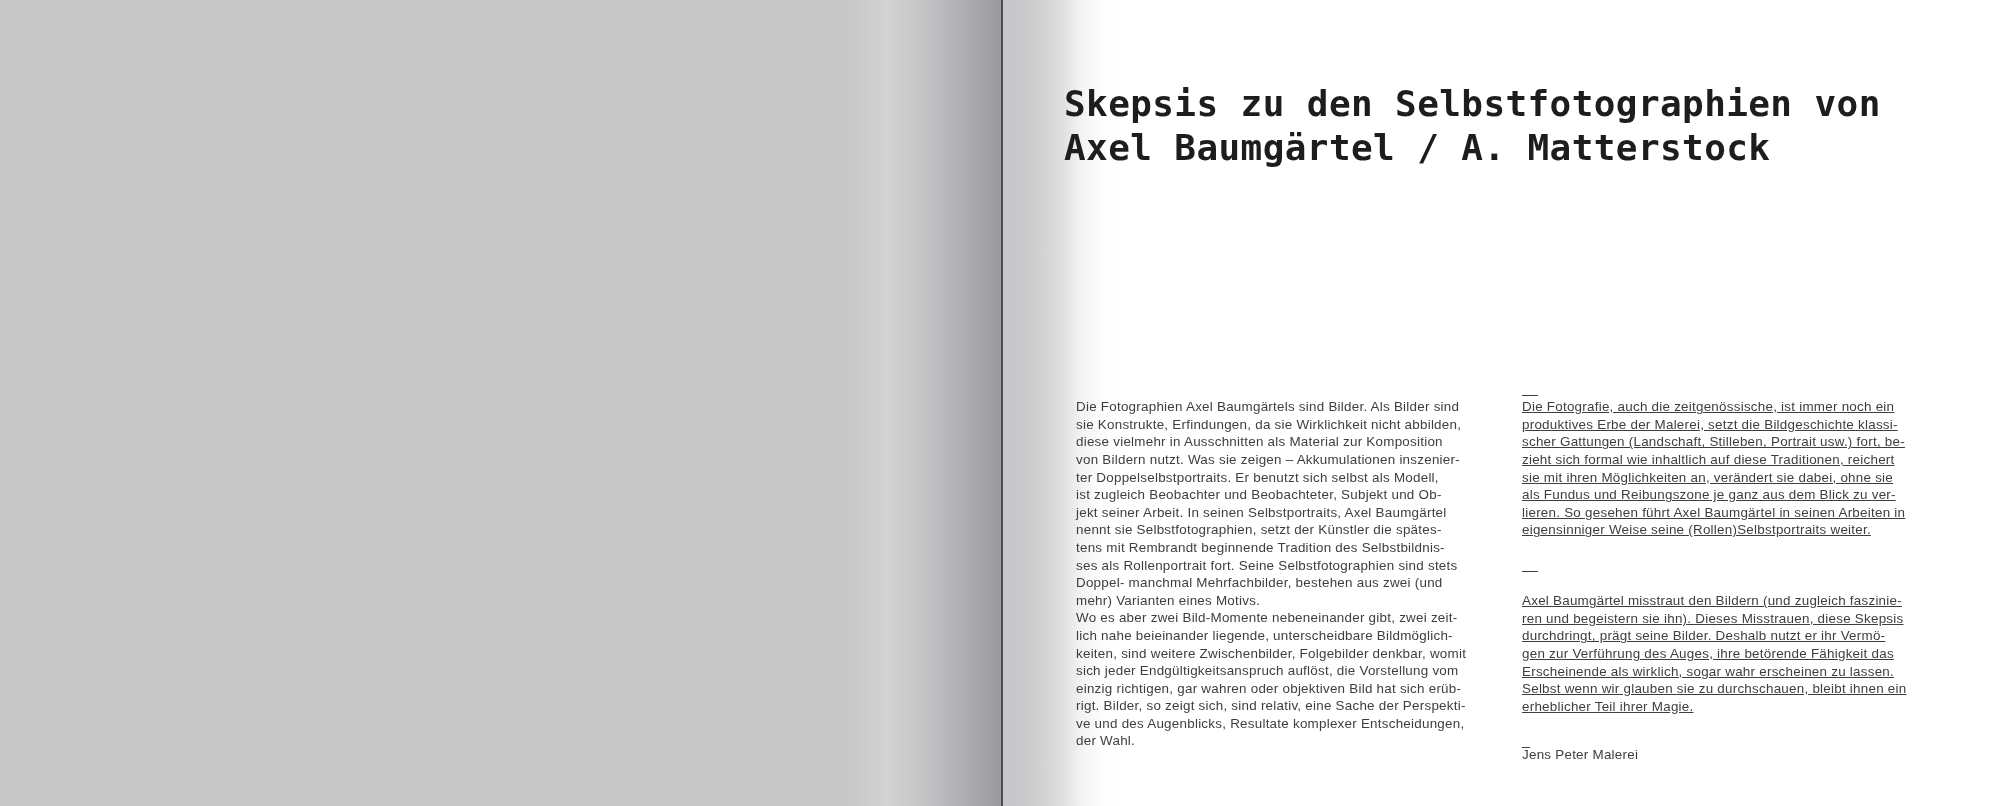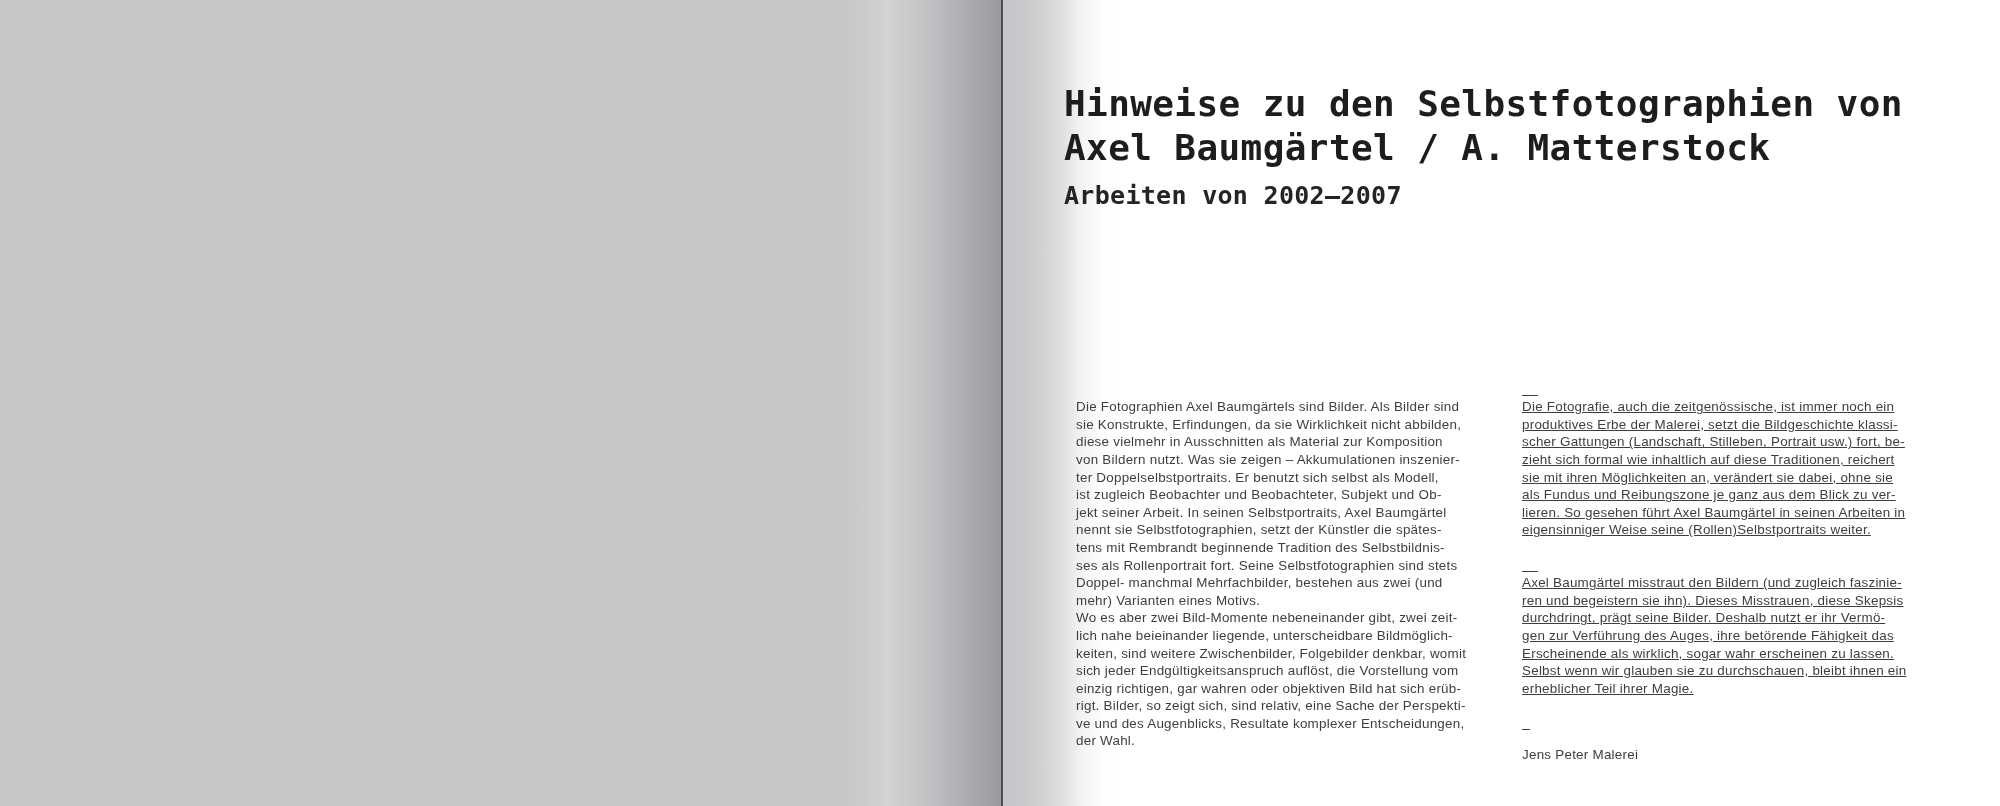--- a/index.html
+++ b/index.html
@@ -63,21 +63,21 @@
     position: absolute;
     top: 363px;
     font-size: 13.4px;
     line-height: 17.6px;
     letter-spacing: 0.25px;
     color: #3e3e40;
     white-space: pre;
   }
   .col-1 { left: 1076px; }
   .col-2 { left: 1522px; text-decoration: underline; }
-  .para-2 { }
+  .para-2 { margin-top: 18px; }
   .signature {
     position: absolute;
     left: 1522px; top: 707px;
     font-size: 13.4px;
     line-height: 19px;
     letter-spacing: 0.25px;
     color: #3e3e40;
     white-space: pre;
   }
 </style>
@@ -85,24 +85,23 @@
 <body>
 
 <div id="spread">
 
   <div class="left-page"></div>
 
   <div class="spine"></div>
 
   <div class="right-page"></div>
 
-  <h1 class="page-title">Hinweise zu den Selbstfotographien von
+  <h1 class="page-title">Skepsis zu den Selbstfotographien von
 Axel Baumgärtel / A. Matterstock</h1>
 
-  <h2 class="page-subtitle">Arbeiten von 2002–2007</h2>
 
   <div class="body-col col-1">
     <div>Die Fotographien Axel Baumgärtels sind Bilder. Als Bilder sind
 sie Konstrukte, Erfindungen, da sie Wirklichkeit nicht abbilden,
 diese vielmehr in Ausschnitten als Material zur Komposition
 von Bildern nutzt. Was sie zeigen – Akkumulationen inszenier-
 ter Doppelselbstportraits. Er benutzt sich selbst als Modell,
 ist zugleich Beobachter und Beobachteter, Subjekt und Ob-
 jekt seiner Arbeit. In seinen Selbstportraits, Axel Baumgärtel
 nennt sie Selbstfotographien, setzt der Künstler die spätes-

